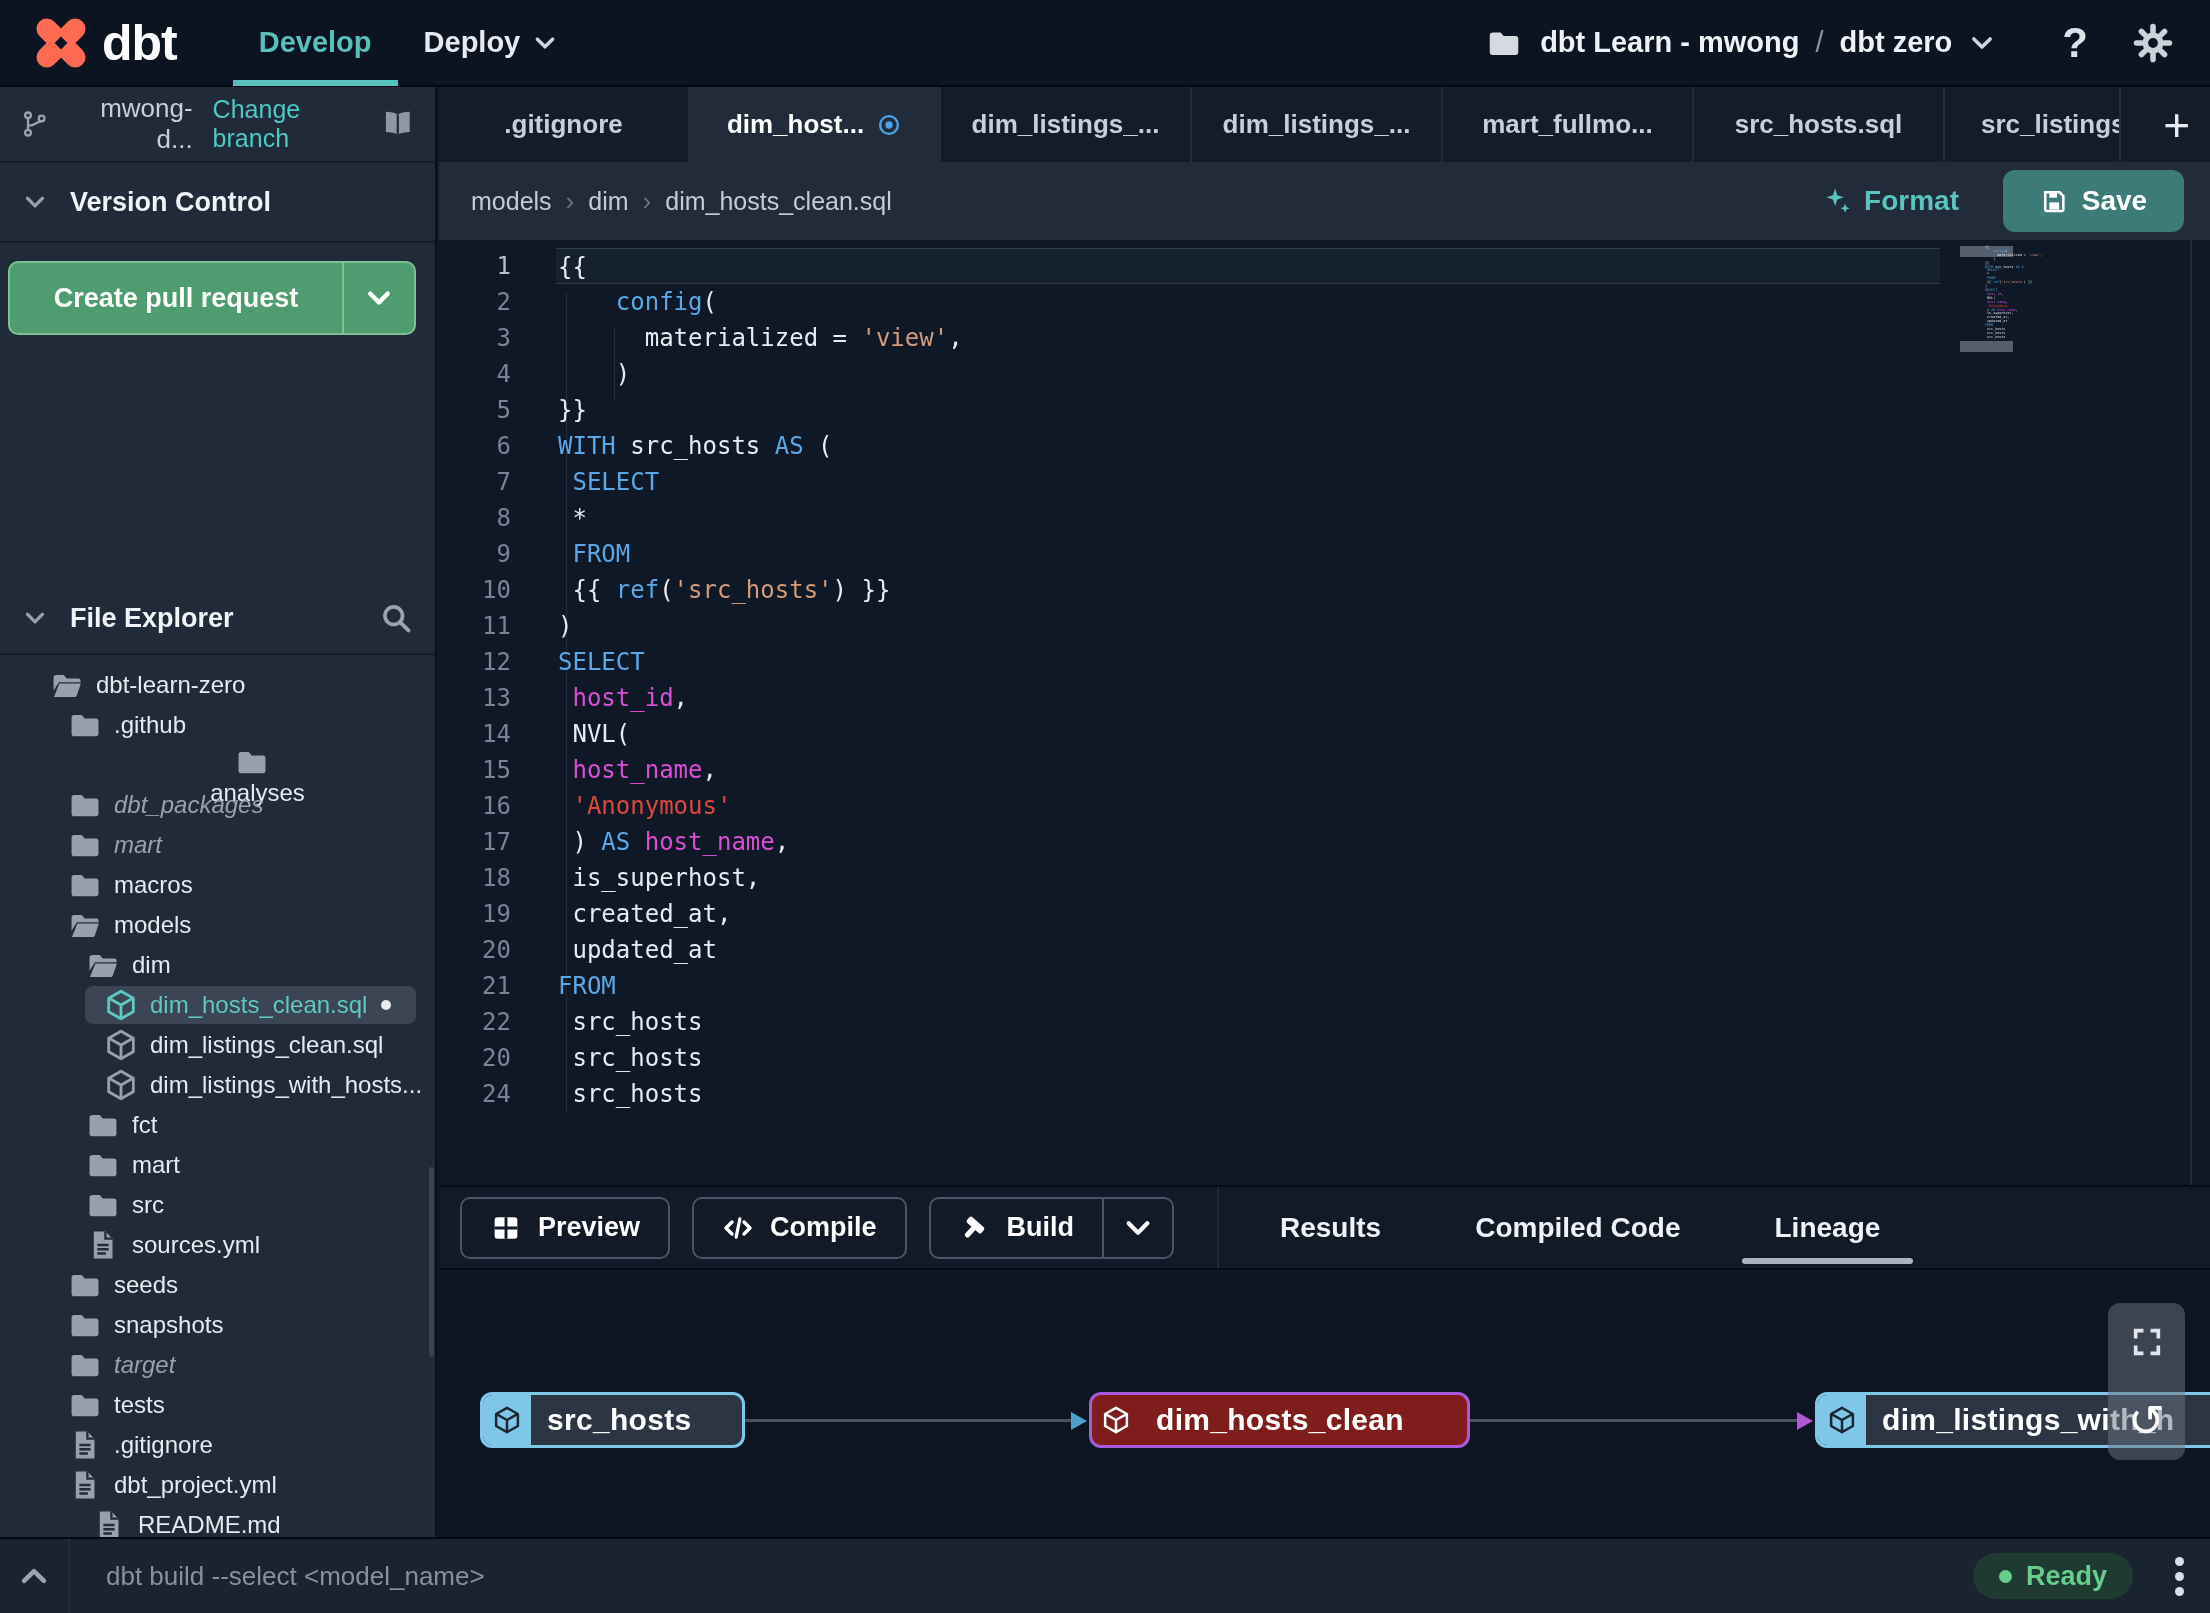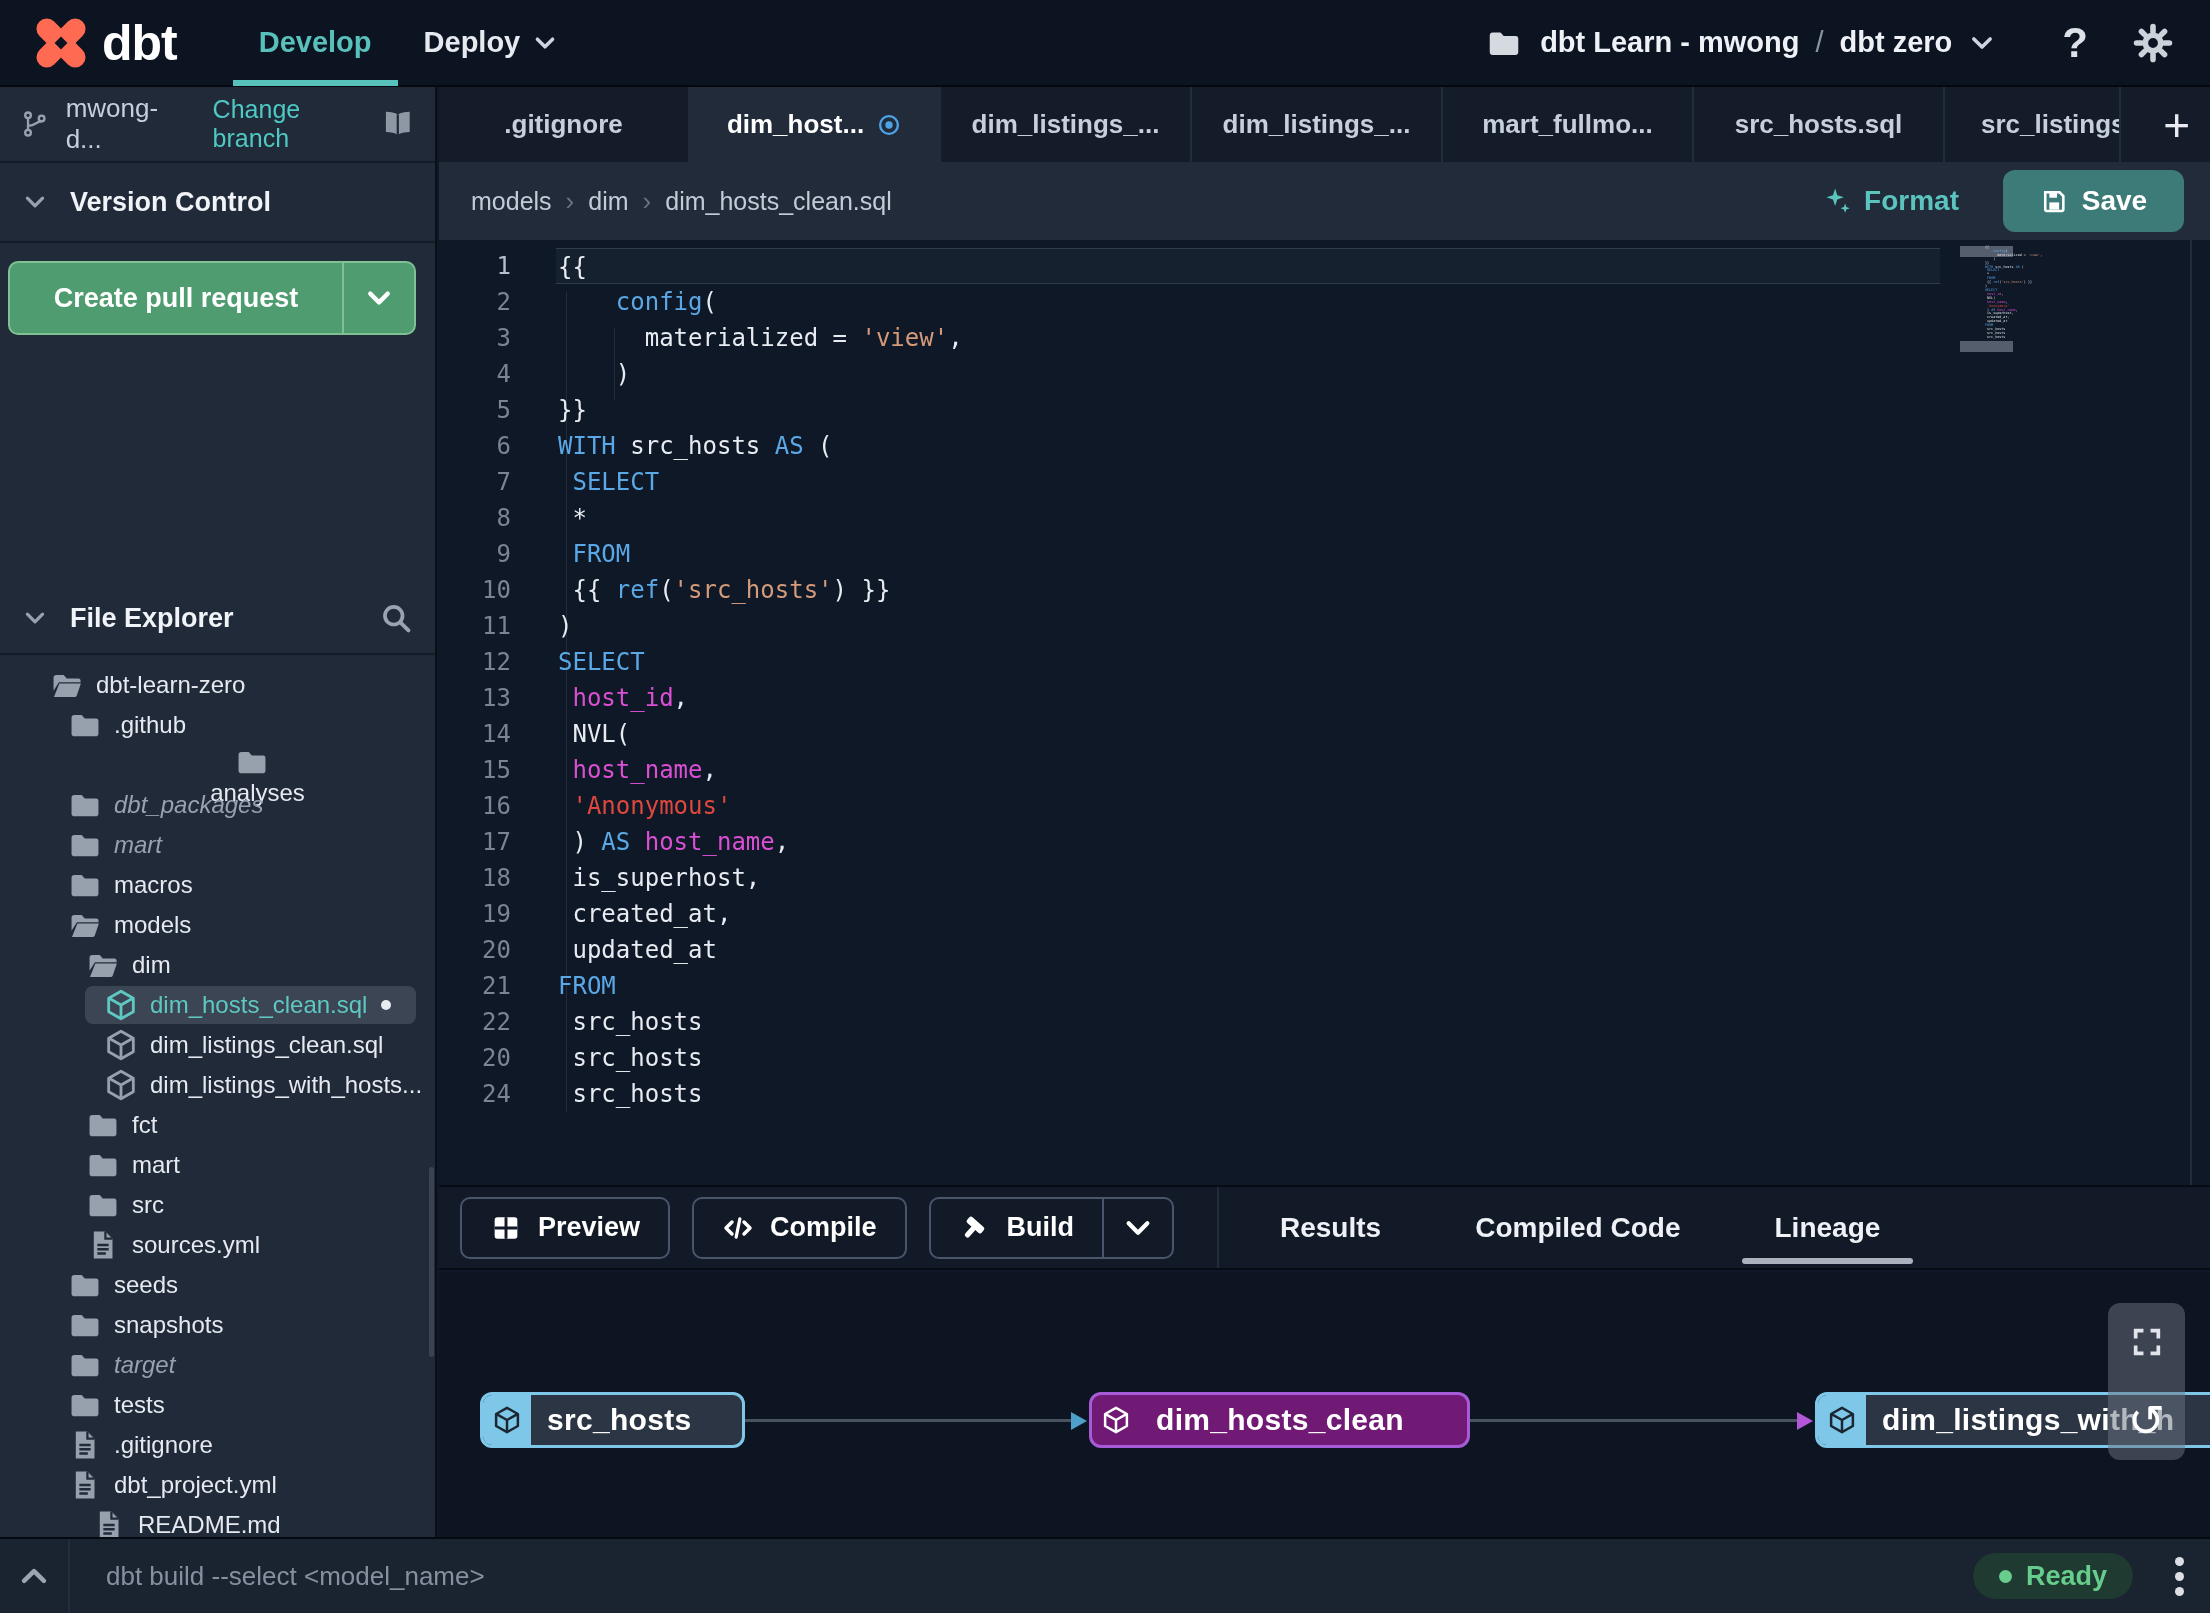--- a/index.html
+++ b/index.html
@@ -25,21 +25,21 @@
   .proj-chev{ width:28px; height:28px; color:#cfd5de; margin-left:16px; }
   .help-q{ font-size:42px; font-weight:800; color:#dde2e9; margin-left:66px; cursor:pointer; }
   .gear{ width:42px; height:42px; color:#ccd2da; margin-left:44px; cursor:pointer; }
 
   
   .sidebar{ position:absolute; top:87px; left:0; width:437px; bottom:76px;
             background:#212a38; border-right:2px solid #0a0f18; overflow:hidden; }
   .branch-row{ height:76px; display:flex; align-items:center; padding:0 20px;
                border-bottom:2px solid #151c28; }
   .branch-row .ic{ width:30px; height:30px; color:#98a1ae; }
-  .branch-name{ font-size:26px; color:#c8cedb; margin-left:16px; }
+  .branch-name{ font-size:26px; color:#c8cedb; margin-left:16px;text-align:right; }
   .branch-change{ font-size:25px; color:#4ec9c4; margin-left:20px; cursor:pointer; }
   .book{ margin-left:auto; width:34px; height:34px; color:#8f97a5; cursor:pointer; }
   .sec-head{ height:80px; display:flex; align-items:center; padding-left:22px;
              border-bottom:2px solid #151c28; }
   .sec-head .chev{ width:26px; height:26px; color:#98a1ae; cursor:pointer; }
   .sec-title{ font-size:27px; font-weight:700; color:#f0f3f7; margin-left:22px; }
   .pr-btn{ position:absolute; left:8px; top:174px; width:408px; height:74px; display:flex;
            background:#4e9c70; border:2px solid #7fc193; border-radius:10px; cursor:pointer; }
   .pr-main{ flex:1; display:flex; align-items:center; justify-content:center;
             font-size:27px; font-weight:600; color:#fff; border-right:2px solid #7fc193; }
@@ -138,21 +138,21 @@
   .a1{ left:632px; border-left:16px solid #4e9fca; }
   .a2{ left:1358px; border-left:16px solid #b257d8; }
   .lnode{ position:absolute; top:120px; height:56px; display:flex; align-items:stretch;
           border-radius:12px; overflow:hidden; cursor:pointer; }
   .lnode .strip{ width:48px; display:flex; align-items:center; justify-content:center; }
   .lnode .strip .ic{ width:30px; height:30px; }
   .lnode .nlabel{ flex:1; display:flex; align-items:center; padding:0 16px; font-size:30px;
                   font-weight:700; letter-spacing:.3px; color:#fff; white-space:nowrap; }
   .nblue{ border:3px solid #7ec7e9; background:#2b3543; }
   .nblue .strip{ background:#7ec7e9; color:#1c2633; }
-  .npurple{ border:3px solid #a75cd7; background:#701a75; color:#fff; }
+  .npurple{ border:3px solid #a75cd7; background:#7f1d1d; color:#fff; }
   .npurple .strip{ color:#fff; }
   .n0{ left:41px; width:265px; } .n1{ left:650px; width:381px; } .n2{ left:1376px; width:520px; }
   .ltoolbar{ position:absolute; left:1669px; top:31px; width:77px; height:157px; border-radius:12px;
              background:rgba(105,115,130,0.5); display:flex; flex-direction:column; align-items:center; }
   .ltoolbar .tbtn{ flex:1; width:100%; display:flex; align-items:center; justify-content:center;
                    cursor:pointer; }
   .ltoolbar .ic{ width:34px; height:34px; color:#e2e6ec; }
   .undo-glyph{ font-size:44px; color:#fff; line-height:1; font-family:"DejaVu Sans",sans-serif; }
 
   

